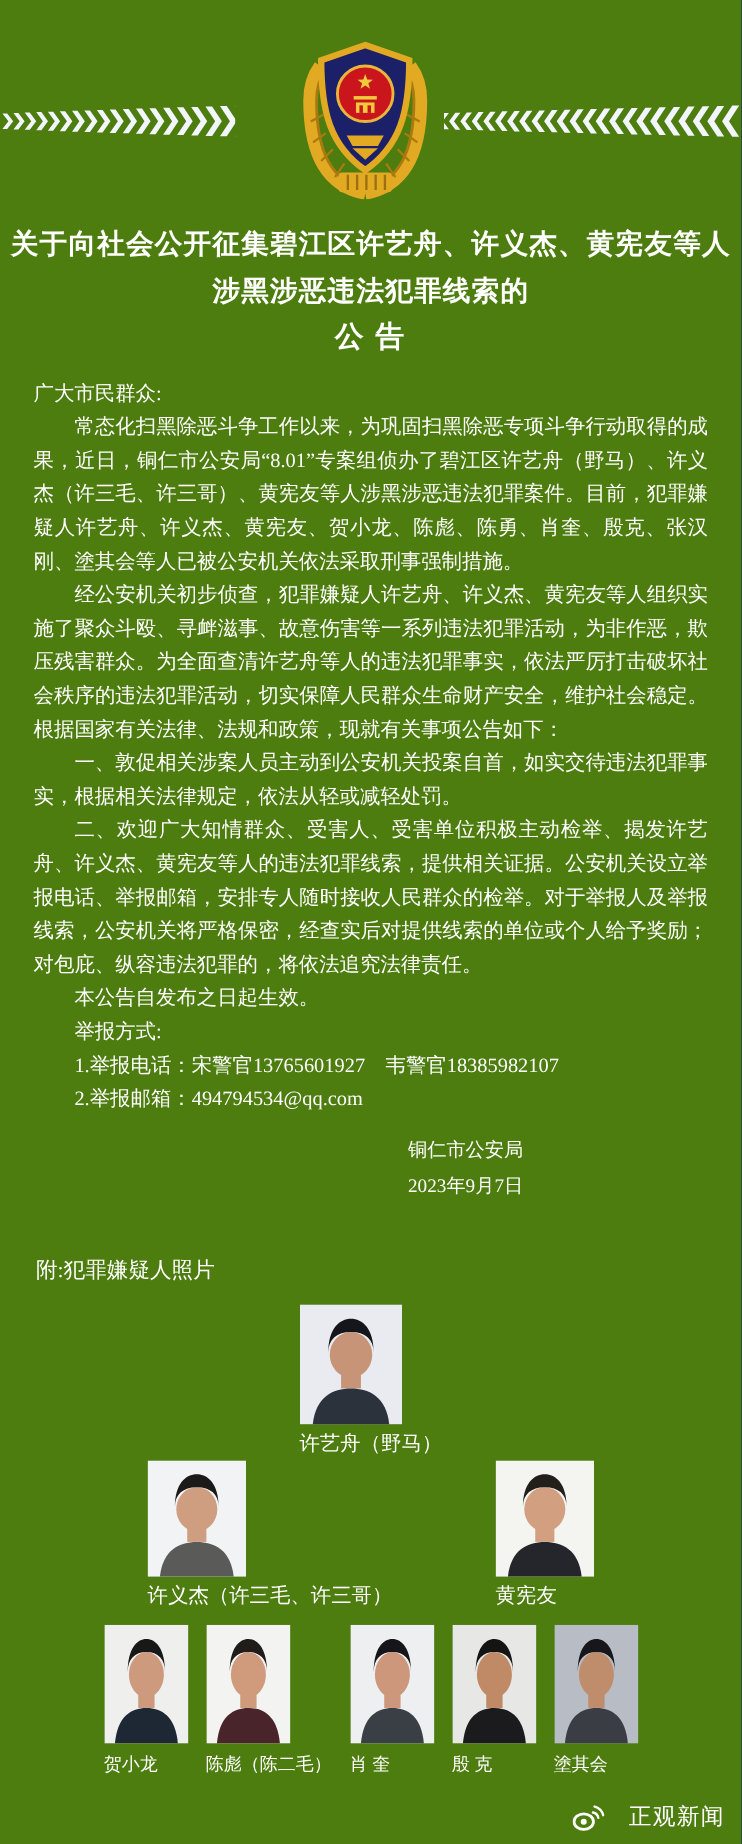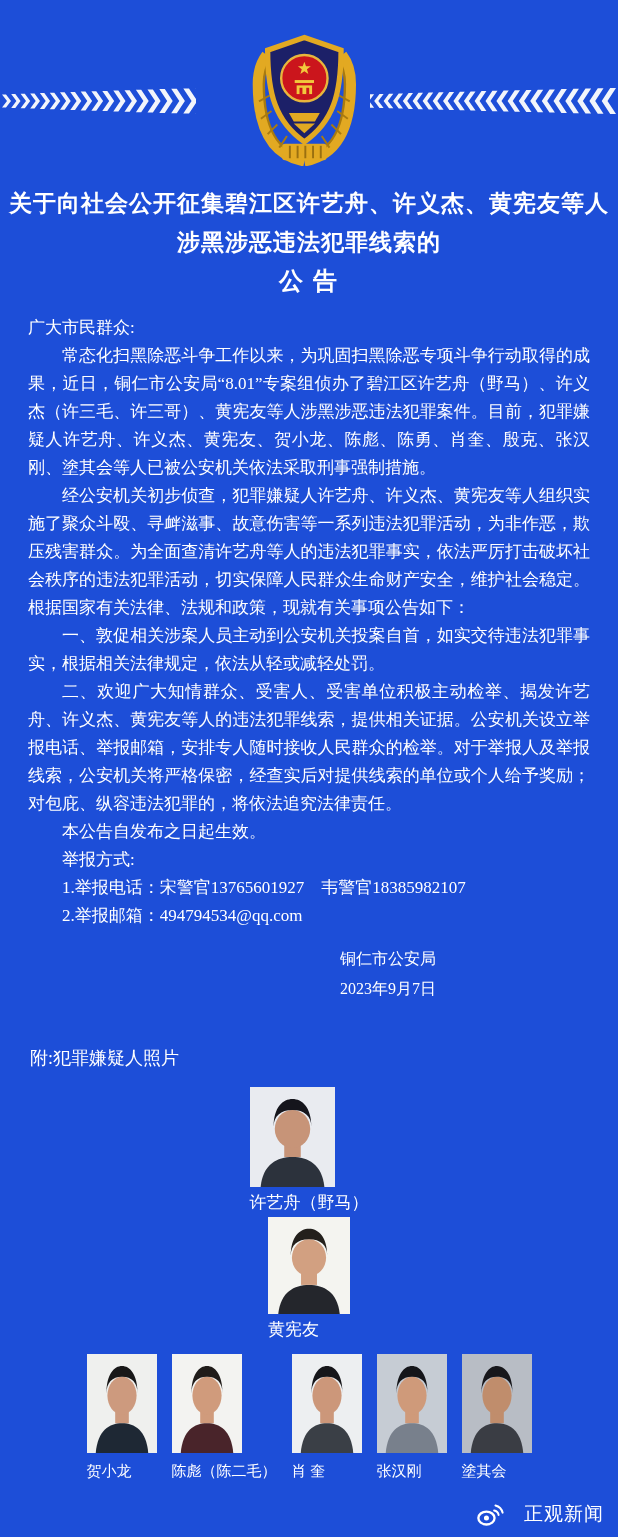--- a/index.html
+++ b/index.html
@@ -2,21 +2,21 @@
 <html><head>
 <meta charset="utf-8">
 <style>
   * { margin: 0; padding: 0; box-sizing: border-box; }
   html, body { background: #0e2266; }
   .page {
     position: relative;
     width: 618px;
     height: 1537px;
     margin: 0 auto;
-    background: #1d4ed8;
+    background: #4d7c0f;
     color: #ffffff;
     font-family: "Liberation Serif", "DejaVu Serif", serif;
     overflow: hidden;
   }
   
   .header { position: relative; height: 172px; }
   .badge-wrap { position: absolute; left: 50%; top: 26px; transform: translateX(-54%); }
   .chev { position: absolute; top: 84px; height: 34px; }
   .chev.left  { left: 0;  width: 196px; }
   .chev.right { right: 0; width: 248px; }
@@ -175,20 +175,30 @@
           <path d="M9,100 C11,77 23,70 36,70 C49,70 61,77 63,100 Z" fill="#2c323c"></path>
           <ellipse cx="36" cy="42" rx="15" ry="19" fill="#c79478"></ellipse>
           <path d="M20,40 C20,20 28,12 36,12 C44,12 52,20 52,40 C52,29 46,23 36,23 C26,23 20,29 20,40 Z" fill="#15151c"></path>
         </svg>
         <div class="suspect-name">许艺舟（野马）</div>
       </div>
     </div>
   <div class="suspect-row row-1">
       <div class="suspect-card">
         <svg class="suspect-photo" width="82" height="97" viewBox="0 0 72 100" preserveAspectRatio="none">
+          <rect width="72" height="100" fill="#f1f3f5"></rect>
+          <rect x="29" y="54" width="14" height="16" fill="#cf9d80"></rect>
+          <path d="M9,100 C11,77 23,70 36,70 C49,70 61,77 63,100 Z" fill="#5a5a58"></path>
+          <ellipse cx="36" cy="42" rx="15" ry="19" fill="#cf9d80"></ellipse>
+          <path d="M20,40 C20,20 28,12 36,12 C44,12 52,20 52,40 C52,29 46,23 36,23 C26,23 20,29 20,40 Z" fill="#1c1a18"></path>
+        </svg>
+        <div class="suspect-name">许义杰（许三毛、许三哥）</div>
+      </div>
+      <div class="suspect-card">
+        <svg class="suspect-photo" width="82" height="97" viewBox="0 0 72 100" preserveAspectRatio="none">
           <rect width="72" height="100" fill="#f4f4f0"></rect>
           <rect x="29" y="54" width="14" height="16" fill="#d2a081"></rect>
           <path d="M9,100 C11,77 23,70 36,70 C49,70 61,77 63,100 Z" fill="#24262c"></path>
           <ellipse cx="36" cy="42" rx="15" ry="19" fill="#d2a081"></ellipse>
           <path d="M20,40 C20,20 28,12 36,12 C44,12 52,20 52,40 C52,29 46,23 36,23 C26,23 20,29 20,40 Z" fill="#23201c"></path>
         </svg>
         <div class="suspect-name">黄宪友</div>
       </div>
     </div>
   <div class="suspect-row row-2">
@@ -217,27 +227,27 @@
           <rect width="72" height="100" fill="#edeff1"></rect>
           <rect x="29" y="54" width="14" height="16" fill="#cc977a"></rect>
           <path d="M9,100 C11,77 23,70 36,70 C49,70 61,77 63,100 Z" fill="#3a3f46"></path>
           <ellipse cx="36" cy="42" rx="15" ry="19" fill="#cc977a"></ellipse>
           <path d="M20,40 C20,20 28,12 36,12 C44,12 52,20 52,40 C52,29 46,23 36,23 C26,23 20,29 20,40 Z" fill="#16161a"></path>
         </svg>
         <div class="suspect-name">肖 奎</div>
       </div>
       <div class="suspect-card">
         <svg class="suspect-photo" width="70" height="99" viewBox="0 0 72 100" preserveAspectRatio="none">
-          <rect width="72" height="100" fill="#c6ccd4"></rect>
-          <rect x="29" y="54" width="14" height="16" fill="#cf9a7a"></rect>
-          <path d="M9,100 C11,77 23,70 36,70 C49,70 61,77 63,100 Z" fill="#78808c"></path>
-          <ellipse cx="36" cy="42" rx="15" ry="19" fill="#cf9a7a"></ellipse>
-          <path d="M20,40 C20,20 28,12 36,12 C44,12 52,20 52,40 C52,29 46,23 36,23 C26,23 20,29 20,40 Z" fill="#15161a"></path>
-        </svg>
-        <div class="suspect-name">张汉刚</div>
+          <rect width="72" height="100" fill="#e7e7e5"></rect>
+          <rect x="29" y="54" width="14" height="16" fill="#c08a66"></rect>
+          <path d="M9,100 C11,77 23,70 36,70 C49,70 61,77 63,100 Z" fill="#1b1b1d"></path>
+          <ellipse cx="36" cy="42" rx="15" ry="19" fill="#c08a66"></ellipse>
+          <path d="M20,40 C20,20 28,12 36,12 C44,12 52,20 52,40 C52,29 46,23 36,23 C26,23 20,29 20,40 Z" fill="#141414"></path>
+        </svg>
+        <div class="suspect-name">殷 克</div>
       </div>
       <div class="suspect-card">
         <svg class="suspect-photo" width="70" height="99" viewBox="0 0 72 100" preserveAspectRatio="none">
           <rect width="72" height="100" fill="#b8bdc5"></rect>
           <rect x="29" y="54" width="14" height="16" fill="#c08d6c"></rect>
           <path d="M9,100 C11,77 23,70 36,70 C49,70 61,77 63,100 Z" fill="#3a3d44"></path>
           <ellipse cx="36" cy="42" rx="15" ry="19" fill="#c08d6c"></ellipse>
           <path d="M20,40 C20,20 28,12 36,12 C44,12 52,20 52,40 C52,29 46,23 36,23 C26,23 20,29 20,40 Z" fill="#17171b"></path>
         </svg>
         <div class="suspect-name">塗其会</div>

